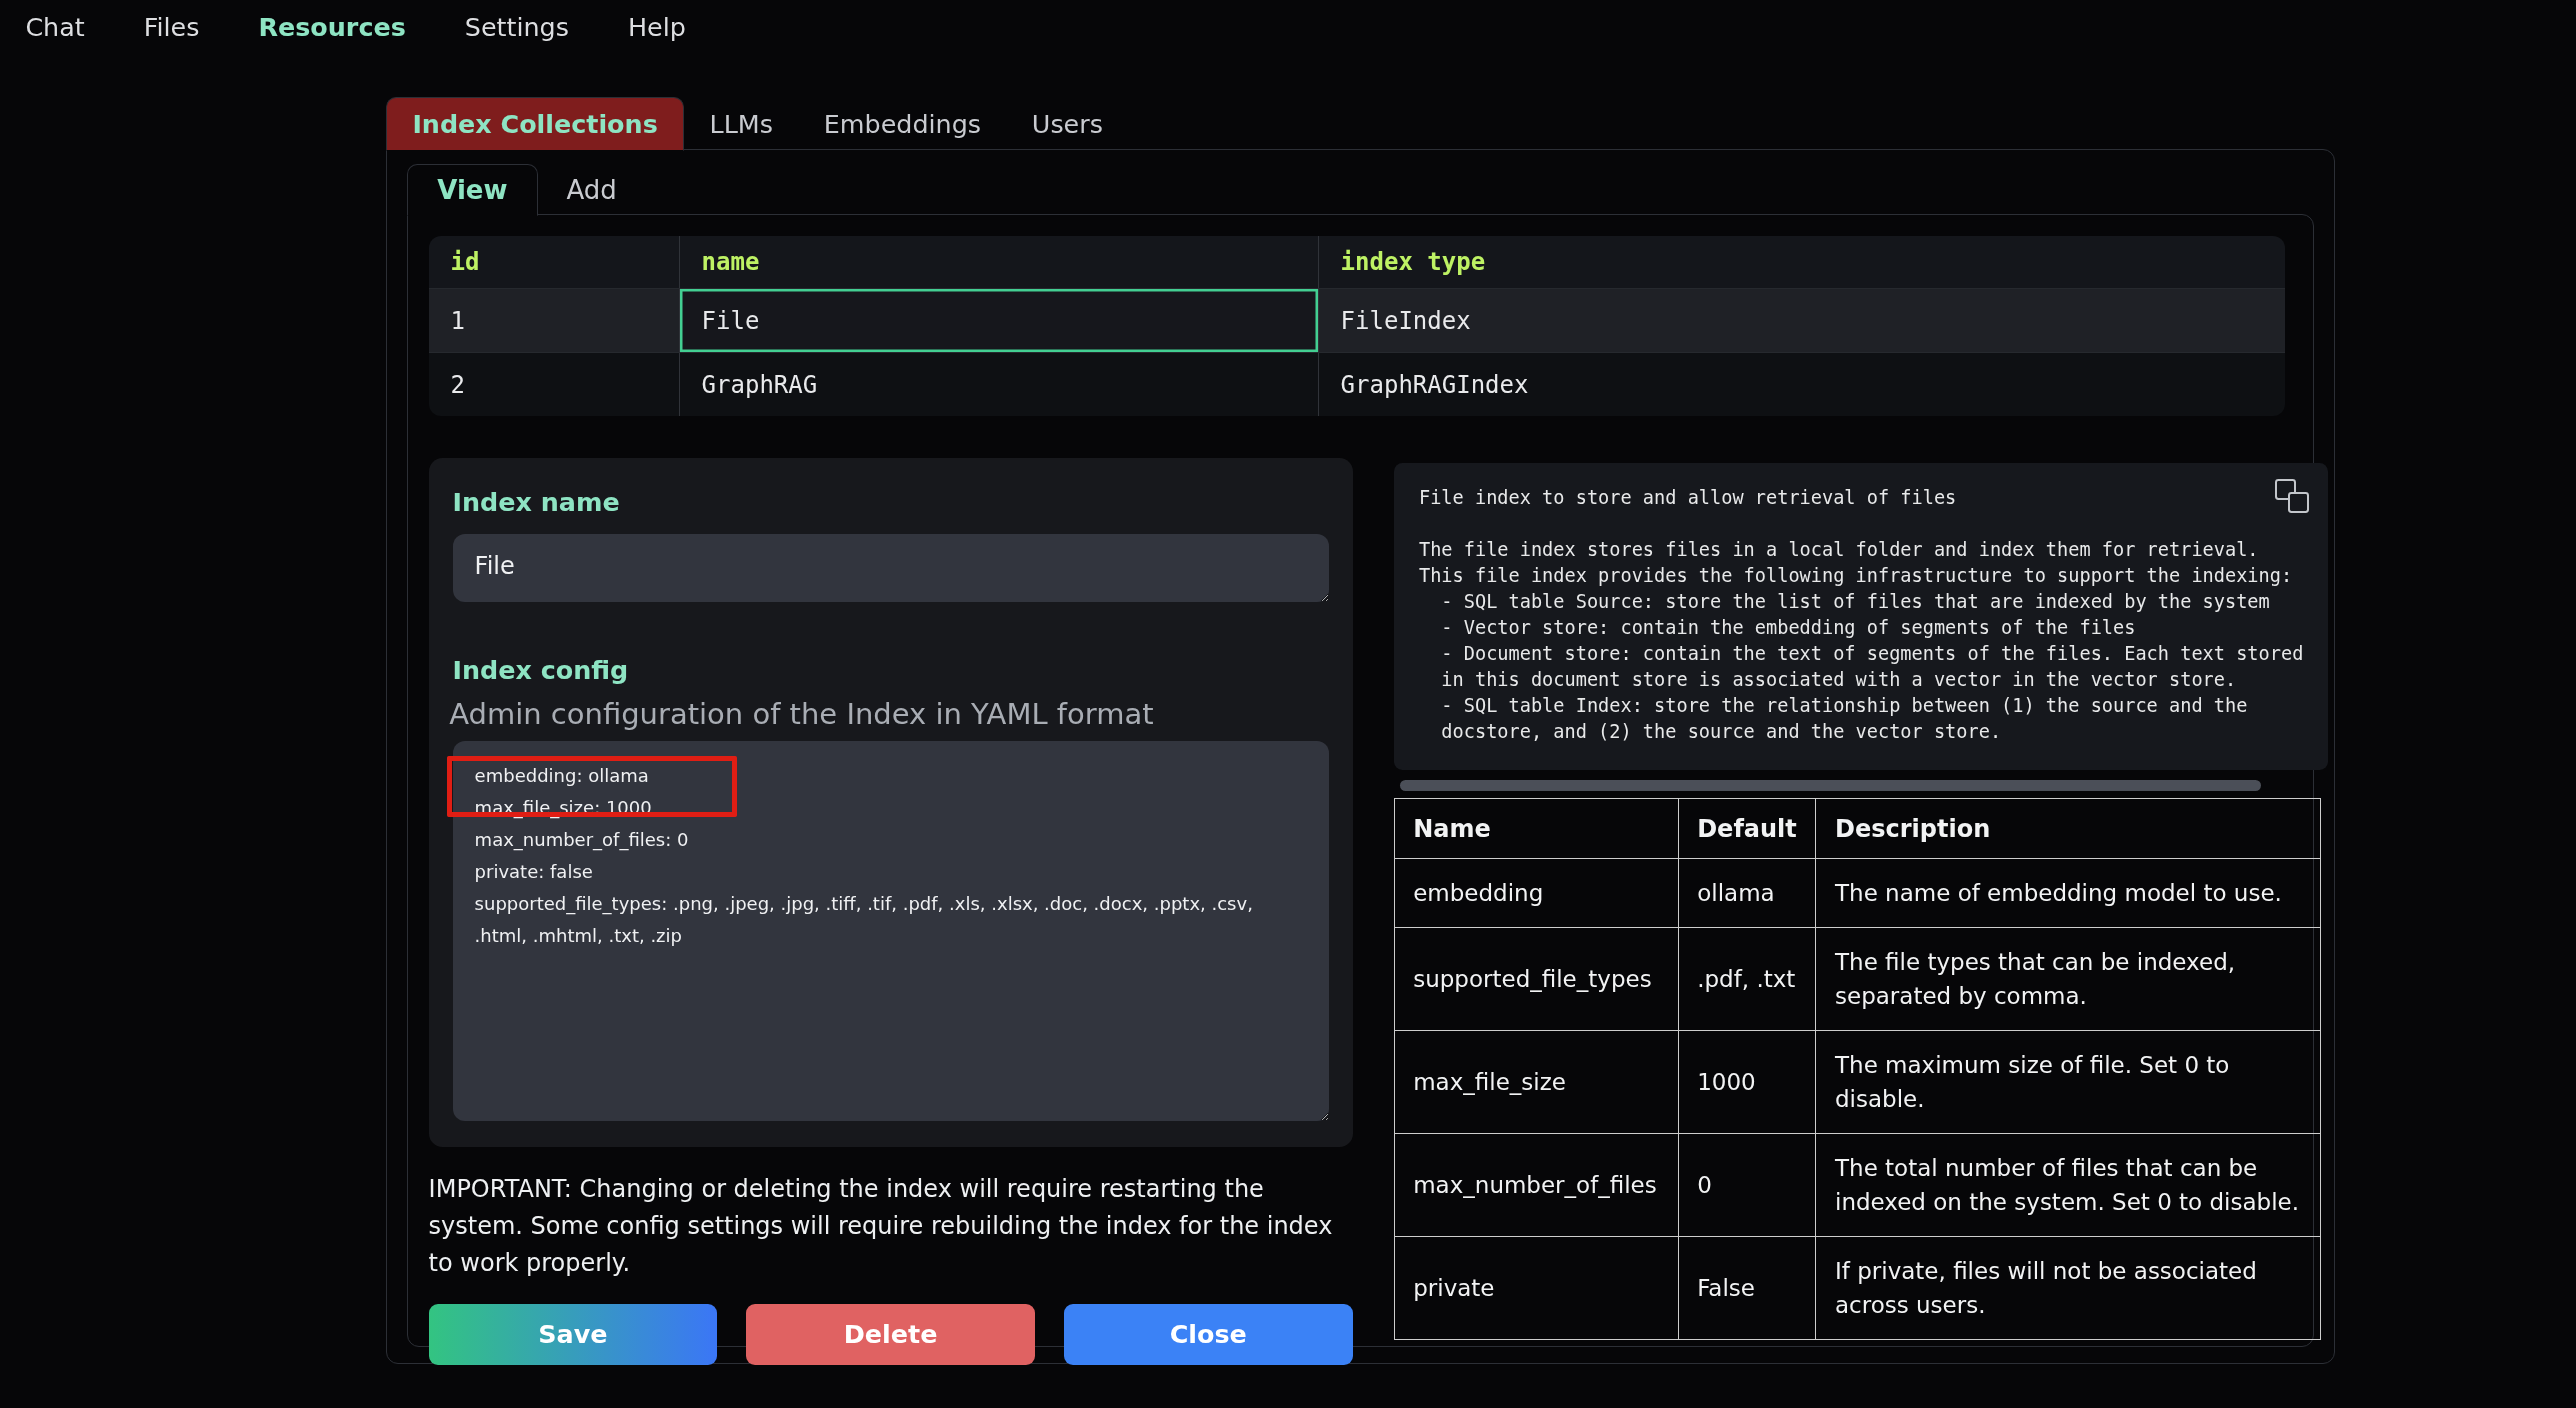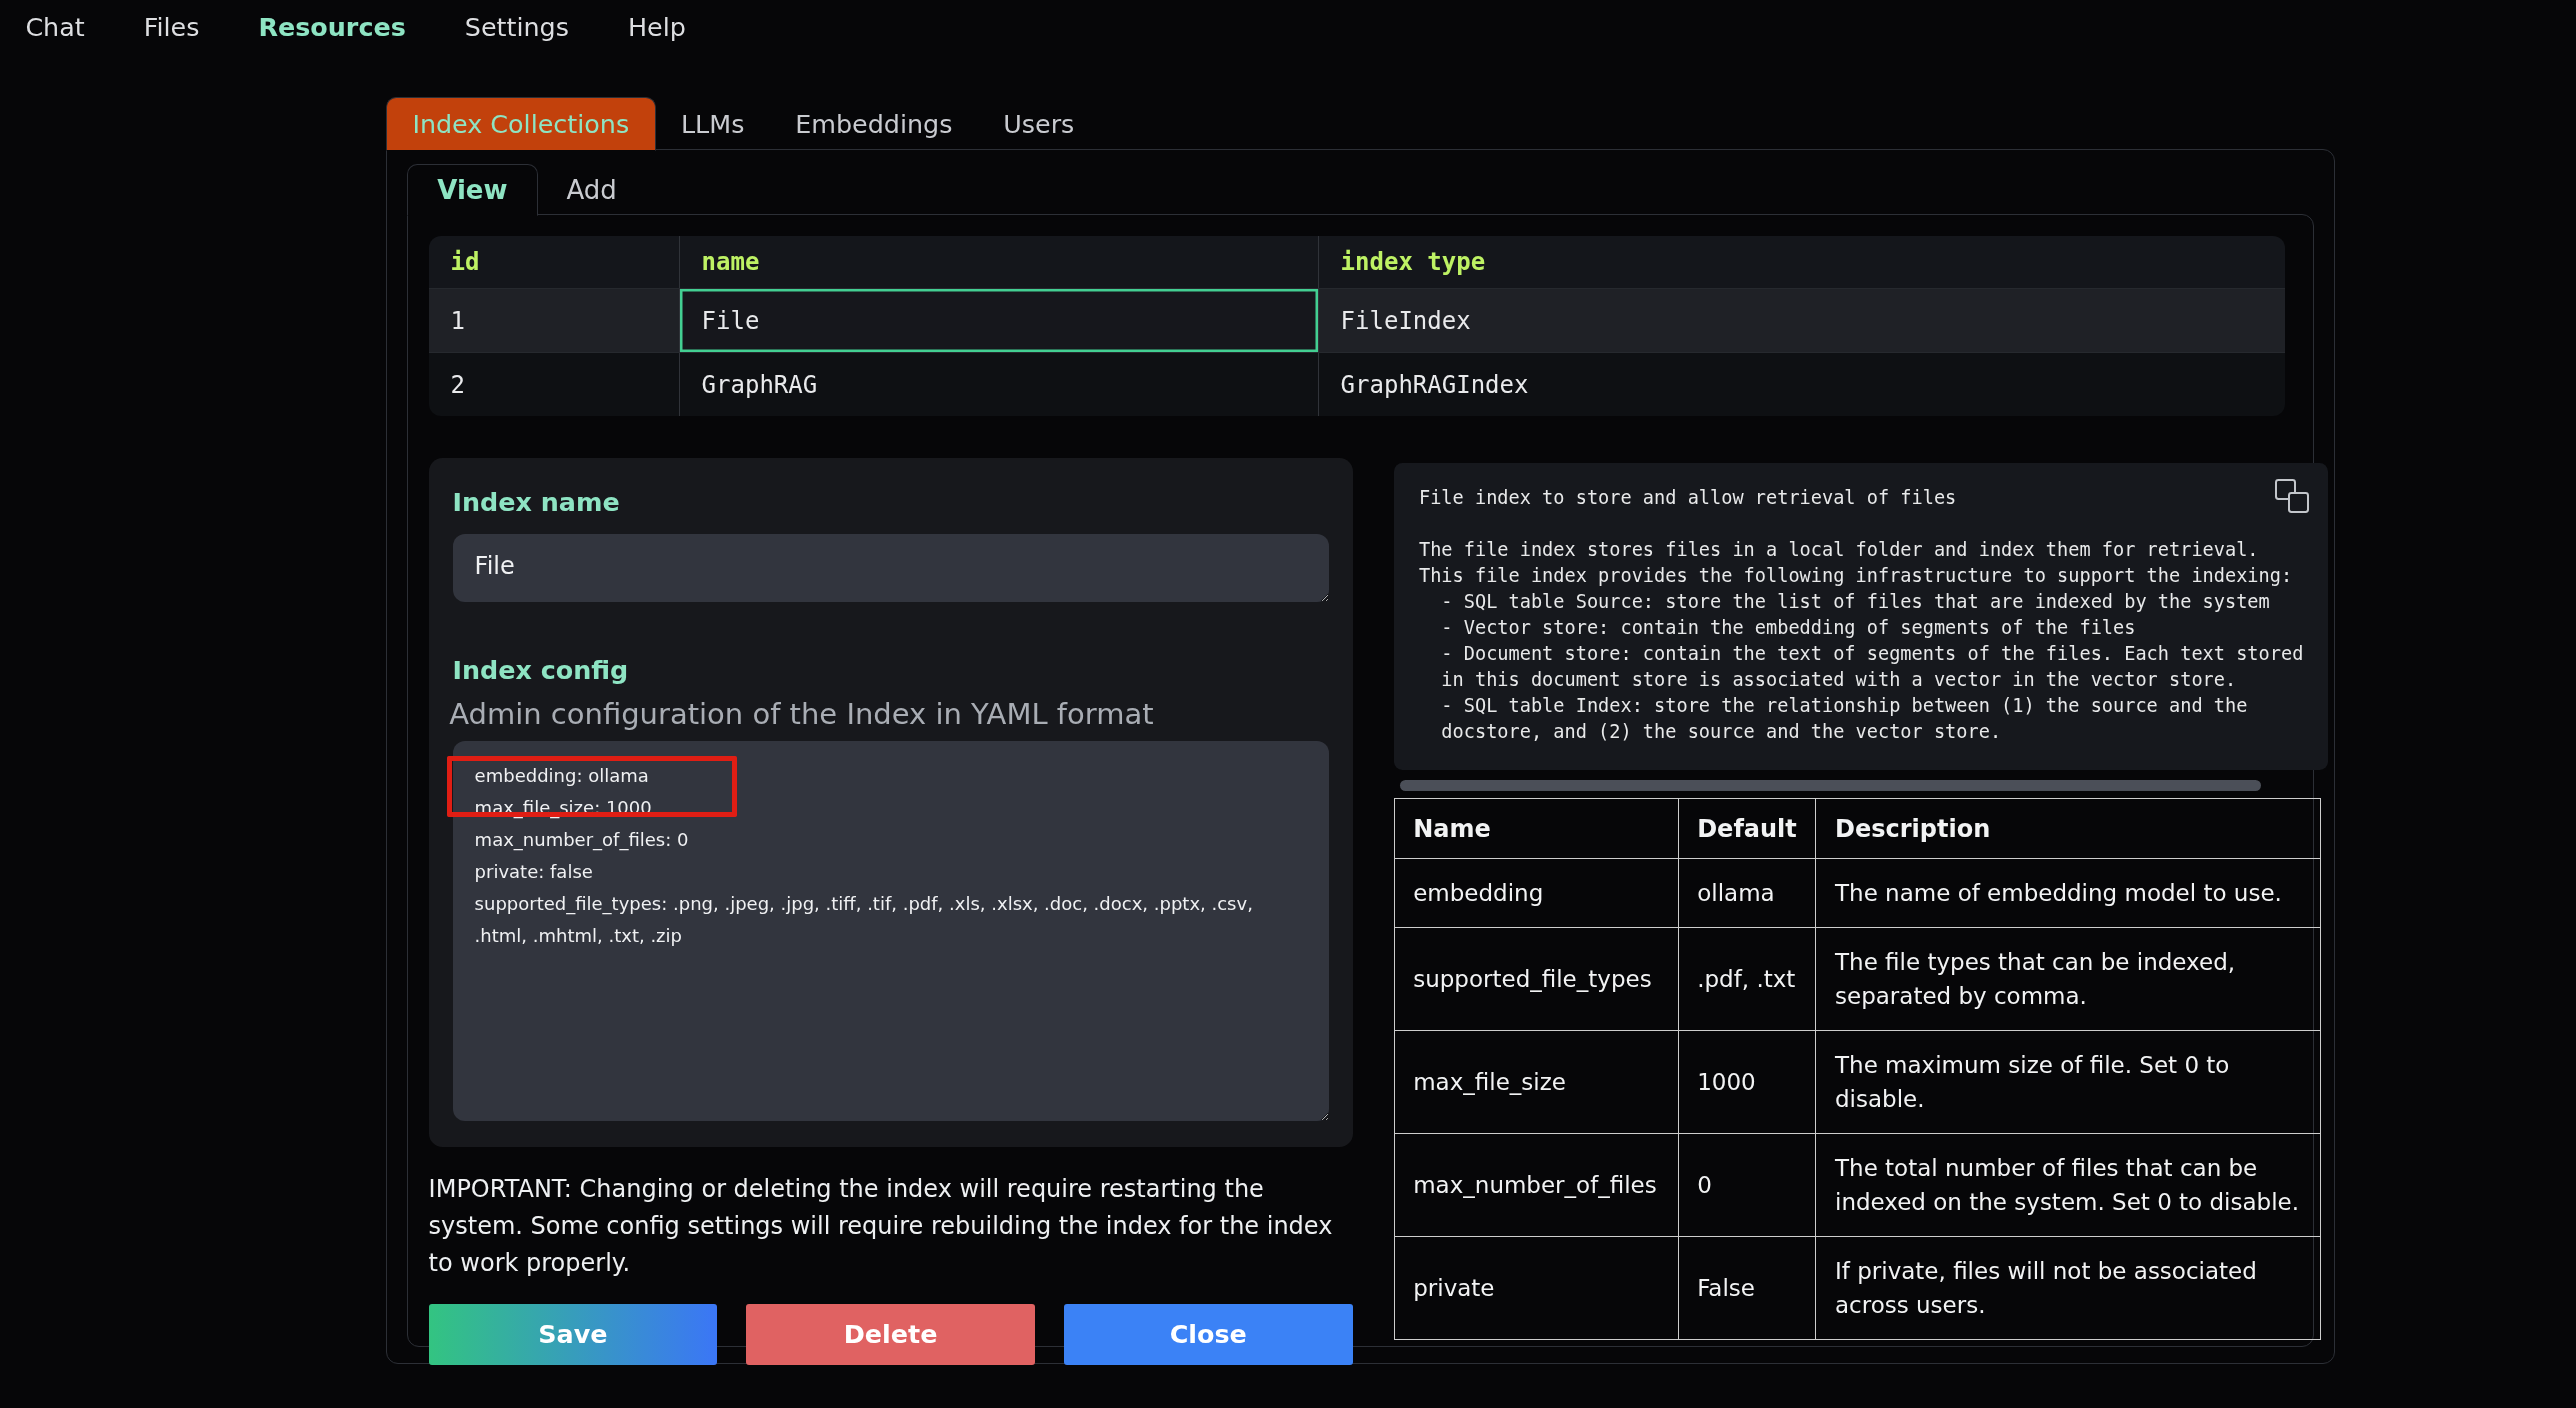--- a/index.html
+++ b/index.html
@@ -12,21 +12,21 @@
   .topnav { position:absolute; left:0; top:0; width:100%; height:53px;
             display:flex; align-items:center; gap:59px; padding-left:25.4px; }
   .topnav .nav-item { font-size:25.4px; color:#dddee1; cursor:pointer; }
   .topnav .nav-item.active { color:#8ee4c3; font-weight:bold; }
 
   
   .outer-panel { position:absolute; left:386px; top:97px; width:1949px; height:1268px; }
   .tabbar { display:flex; position:relative; z-index:2; }
   .tab { font-size:25.4px; color:#c9cbd0; padding:0 25.4px; height:54px;
          display:flex; align-items:center; cursor:pointer; }
-  .tab.active { color:#8ee4c3; font-weight:normal; background:#c2410c;
+  .tab.active { color:#8ee4c3; font-weight:bold; background:#7f1d1d;
                 border:1.7px solid #2c2f36; border-bottom-color:#060608;
                 border-radius:10.2px 10.2px 0 0; }
   .outer-body { border:1.7px solid #2c2f36; border-radius:0 12px 12px 12px;
                 margin-top:-1.7px; height:1215px; padding:13.6px 20.3px 0 20.3px; }
 
   
   .inner-tabbar { display:flex; position:relative; z-index:2; }
   .inner-tab { font-size:26px; color:#c9cbd0; padding:0 29px; height:52px;
                display:flex; align-items:center; cursor:pointer; }
   .inner-tab.active { color:#8ee4c3; font-weight:bold; background:#060608;
@@ -60,21 +60,21 @@
   textarea.gr-text { display:block; width:100%; background:#32353e; border:none; outline:none;
               color:#f0f1f3; border-radius:12px; font-family:"DejaVu Sans", sans-serif;
               resize:both; }
   #index-name-input { margin-top:17px; height:68px; padding:18px 22px; font-size:24px; }
   #index-config-input { margin-top:10.2px; height:380px; padding:18.6px 22px; font-size:18px;
                         line-height:32px; }
 
   .important { margin-top:24px; font-size:24px; line-height:37px; color:#eef0f2; width:915px; }
 
   .buttons { display:flex; gap:29px; margin-top:22px; }
-  .btn { width:289px; height:61px; border:none; border-radius:3px; font-size:25.4px;
+  .btn { width:289px; height:61px; border:none; border-radius:9px; font-size:25.4px;
          font-weight:bold; color:#ffffff; cursor:pointer;
          font-family:"DejaVu Sans", sans-serif; }
   .btn-save { background:linear-gradient(90deg,#33c481,#3b76f6); }
   .btn-delete { background:#e06262; }
   .btn-close { background:#3b82f6; }
 
   
   .code-card { position:relative; margin-top:5.1px; background:#16181d; border-radius:8.5px;
                padding:22px 0 22px 25.4px; height:307px; overflow:hidden; }
   .code-card pre { font-family:"DejaVu Sans Mono", monospace; font-size:18.6px;

